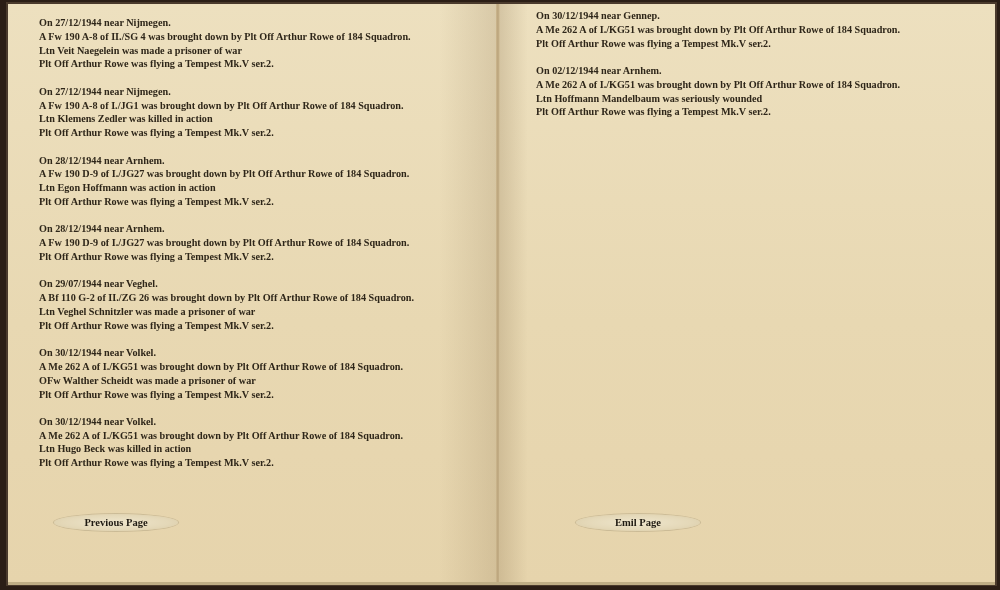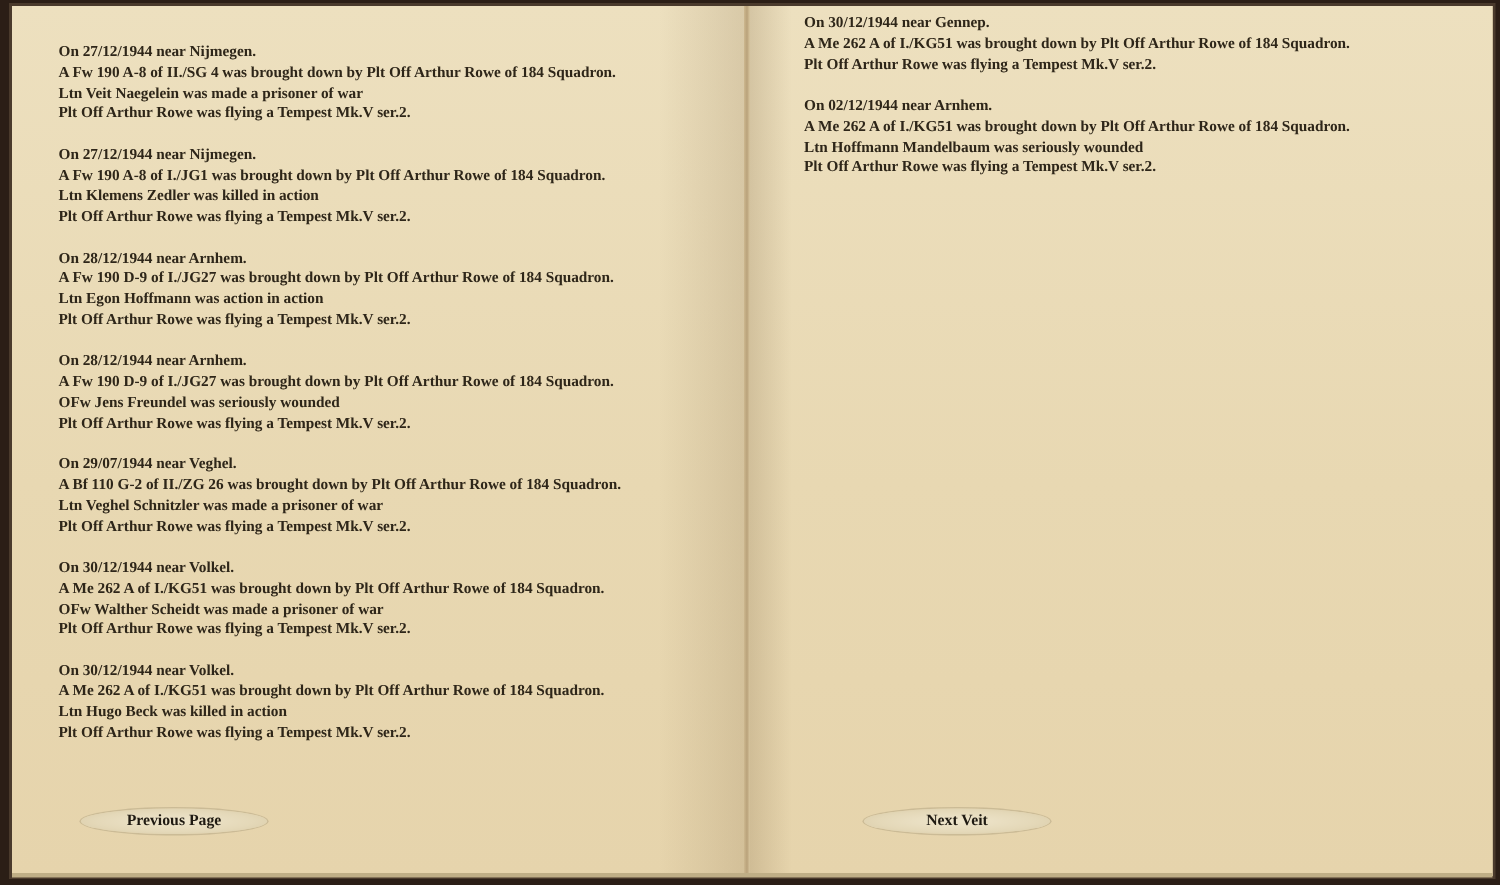--- a/index.html
+++ b/index.html
@@ -38,26 +38,26 @@
       background: linear-gradient(90deg, #cdb88f, #b9a27a, #d8c69f);
     }
     .bottom-edge {
       position: absolute; left: 8px; top: 582px; width: 987px; height: 3px;
       background: #bfae86;
     }
     .entries {
       position: absolute; font-size: 10.2px; font-weight: bold; color: #2e2619;
       line-height: 13.8px;
     }
-    .entries-left { left: 31px; top: 24px; }
+    .entries-left { left: 31px; top: 12px; }
     .entries-right { left: 528px; top: 5px; }
     .entry { margin-bottom: 13.6px; }
     .entry div { white-space: nowrap; }
     .nav-btn {
-      position: absolute; top: 535px; width: 124px; height: 17px;
+      position: absolute; top: 510px; width: 124px; height: 17px;
       border-radius: 50%;
       background: radial-gradient(ellipse at center, #efe6cd 0%, #e4d8b8 60%, #d6c8a4 100%);
       box-shadow: 0 0 0 1px rgba(185,170,135,0.6);
       text-align: center; font-size: 10.5px; font-weight: bold; color: #1f1a12;
       line-height: 17px; cursor: pointer;
     }
     .btn-prev { left: 46px; }
     .btn-next { left: 568px; }
   </style>
 </head>
@@ -84,21 +84,20 @@
     </div>
     <div class="entry">
       <div>On 28/12/1944 near Arnhem.</div>
       <div>A Fw 190 D-9 of I./JG27 was brought down by Plt Off Arthur Rowe of 184 Squadron.</div>
       <div>Ltn Egon Hoffmann was action in action</div>
       <div>Plt Off Arthur Rowe was flying a Tempest Mk.V ser.2.</div>
     </div>
     <div class="entry">
       <div>On 28/12/1944 near Arnhem.</div>
       <div>A Fw 190 D-9 of I./JG27 was brought down by Plt Off Arthur Rowe of 184 Squadron.</div>
-      <div>OFw Jens Freundel was seriously wounded</div>
       <div>Plt Off Arthur Rowe was flying a Tempest Mk.V ser.2.</div>
     </div>
     <div class="entry">
       <div>On 29/07/1944 near Veghel.</div>
       <div>A Bf 110 G-2 of II./ZG 26 was brought down by Plt Off Arthur Rowe of 184 Squadron.</div>
       <div>Ltn Veghel Schnitzler was made a prisoner of war</div>
       <div>Plt Off Arthur Rowe was flying a Tempest Mk.V ser.2.</div>
     </div>
     <div class="entry">
       <div>On 30/12/1944 near Volkel.</div>
@@ -122,15 +121,15 @@
     </div>
     <div class="entry">
       <div>On 02/12/1944 near Arnhem.</div>
       <div>A Me 262 A of I./KG51 was brought down by Plt Off Arthur Rowe of 184 Squadron.</div>
       <div>Ltn Hoffmann Mandelbaum was seriously wounded</div>
       <div>Plt Off Arthur Rowe was flying a Tempest Mk.V ser.2.</div>
     </div>
   </div>
 
   <div class="nav-btn btn-prev">Previous Page</div>
-  <div class="nav-btn btn-next">Next Veit</div>
+  <div class="nav-btn btn-next">Emil Page</div>
 </div>
 <div class="bottom-edge"></div>
 
 </body></html>

